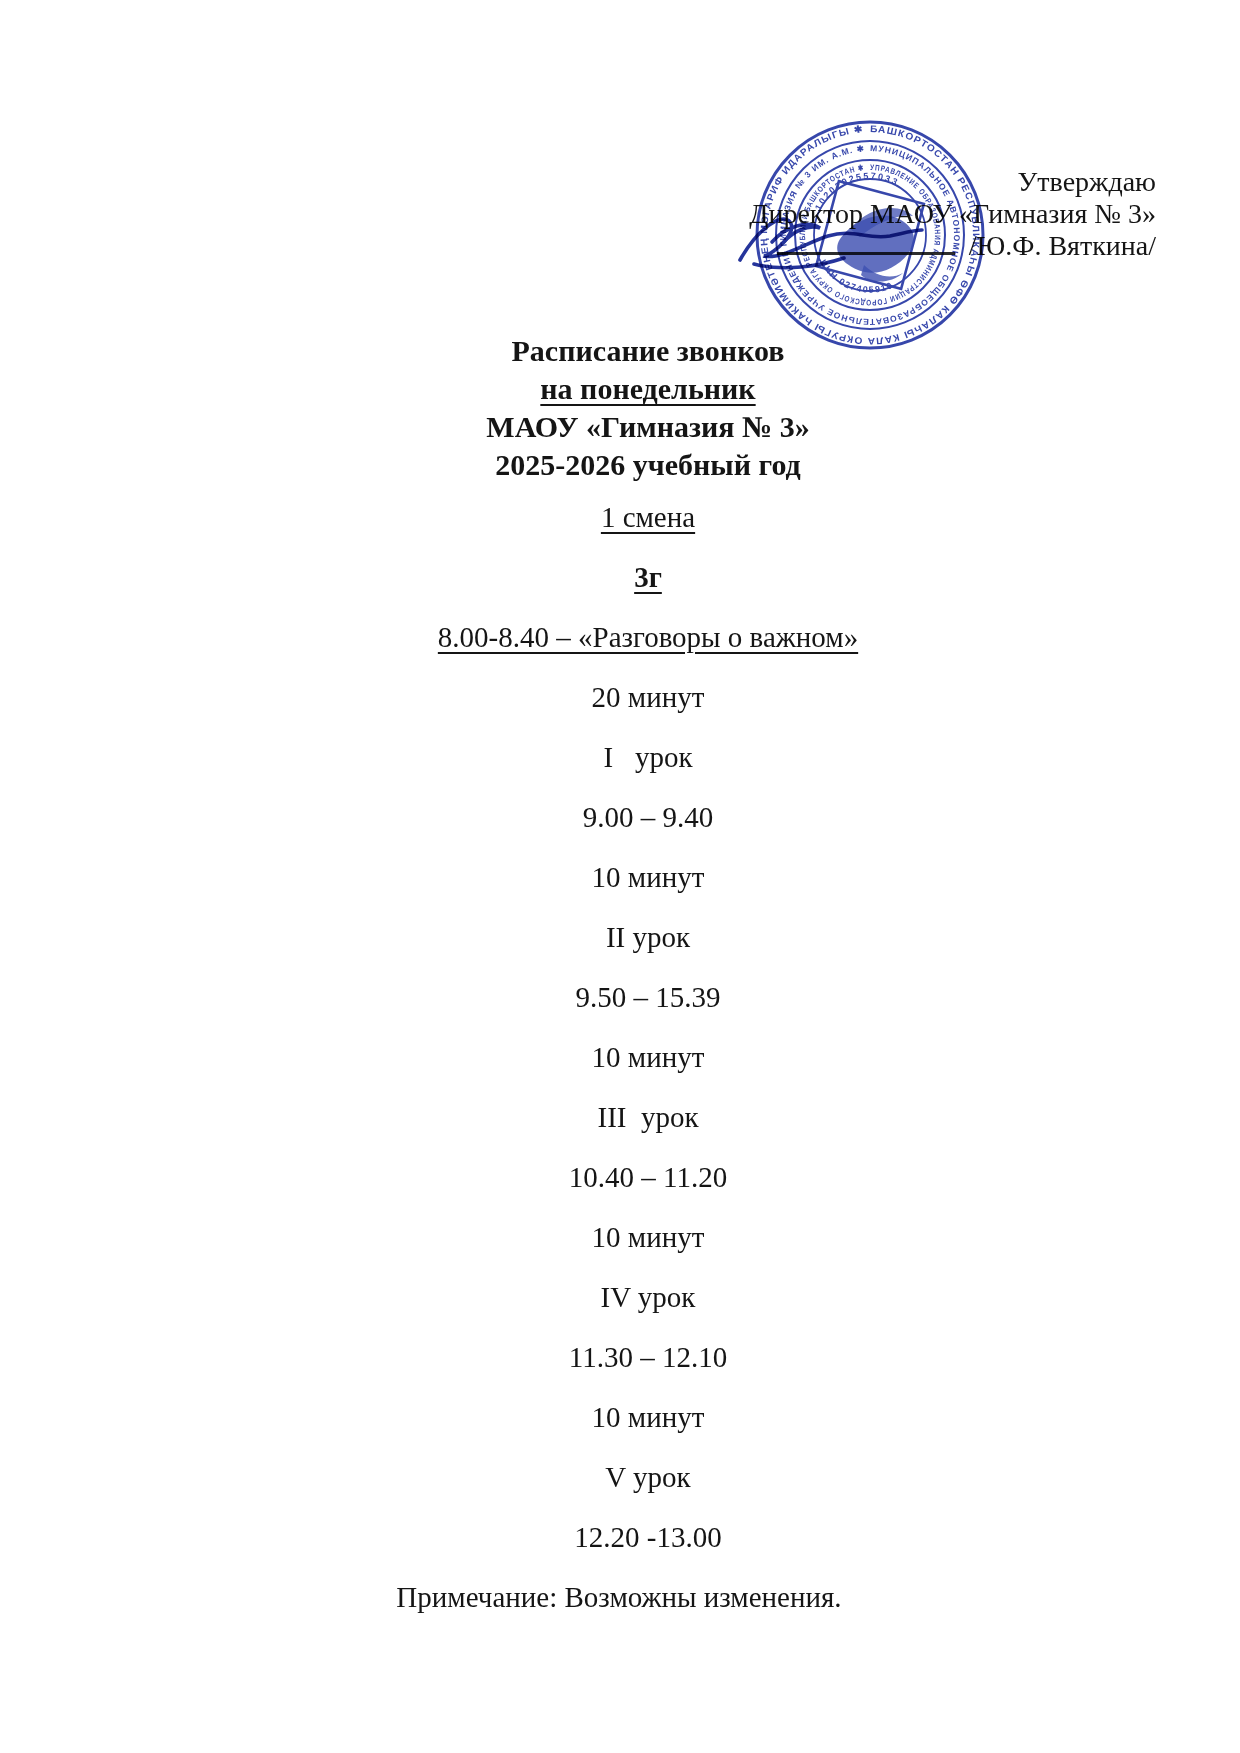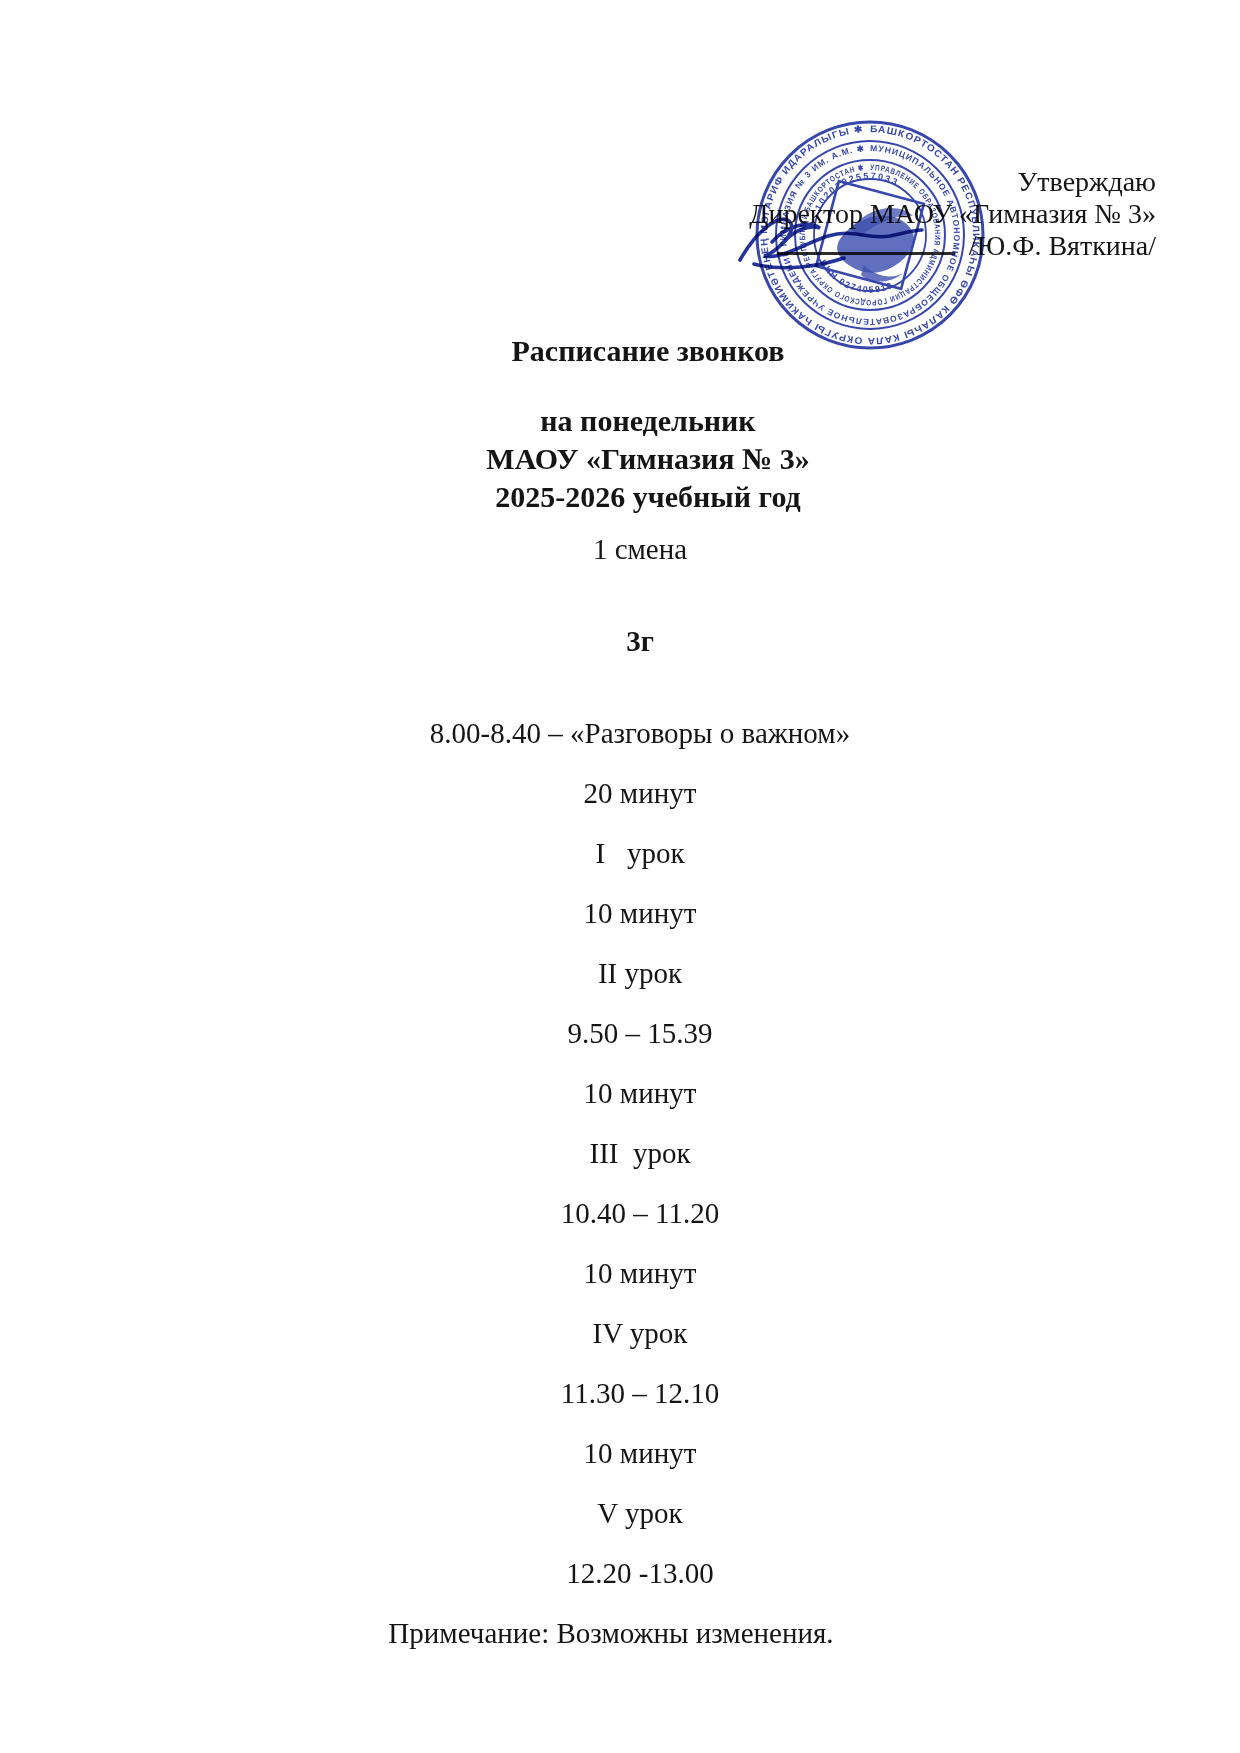--- a/index.html
+++ b/index.html
@@ -27,26 +27,26 @@
     z-index:3; mix-blend-mode:multiply;
   }
   .stamp-text { font-family:"Liberation Sans", sans-serif; font-weight:bold; }
   
   .title-block {
     position:absolute; top:332px; left:58px; width:1180px; z-index:1;
     text-align:center; font-size:30px; font-weight:bold; line-height:38px;
   }
   
   .sched {
-    position:absolute; top:487px; left:50px; width:1180px; z-index:1;
+    position:absolute; top:487px; left:58px; width:1180px; z-index:1;
     text-align:center; font-size:29px; font-weight:normal;
   }
   .row { height:60px; line-height:60px; }
   .b { font-weight:bold; }
-  .u { text-decoration-thickness:2px; text-underline-offset:5px;margin-top:32px; }
+  .u { text-decoration:underline; text-decoration-thickness:2px; text-underline-offset:5px; }
   .note-row { position:relative; left:-29px; }
 </style>
 </head>
 <body>
 
 <div class="page">
 
   <div class="approval">
     <div>Утверждаю</div>
     <div>Директор МАОУ «Гимназия № 3»</div>
@@ -104,20 +104,21 @@
     <div>2025-2026 учебный год</div>
   </div>
 
   <div class="sched">
     <div class="row u">1 смена</div>
     <div class="row b u">3г</div>
     <div class="row u">8.00-8.40 – «Разговоры о важном»</div>
     <div class="row">20 минут</div>
 
     <div class="row">I&nbsp;&nbsp; урок</div>
+    <div class="row">9.00 – 9.40</div>
     <div class="row">10 минут</div>
 
     <div class="row">II урок</div>
     <div class="row">9.50 – 15.39</div>
     <div class="row">10 минут</div>
 
     <div class="row">III&nbsp; урок</div>
     <div class="row">10.40 – 11.20</div>
     <div class="row">10 минут</div>
 

